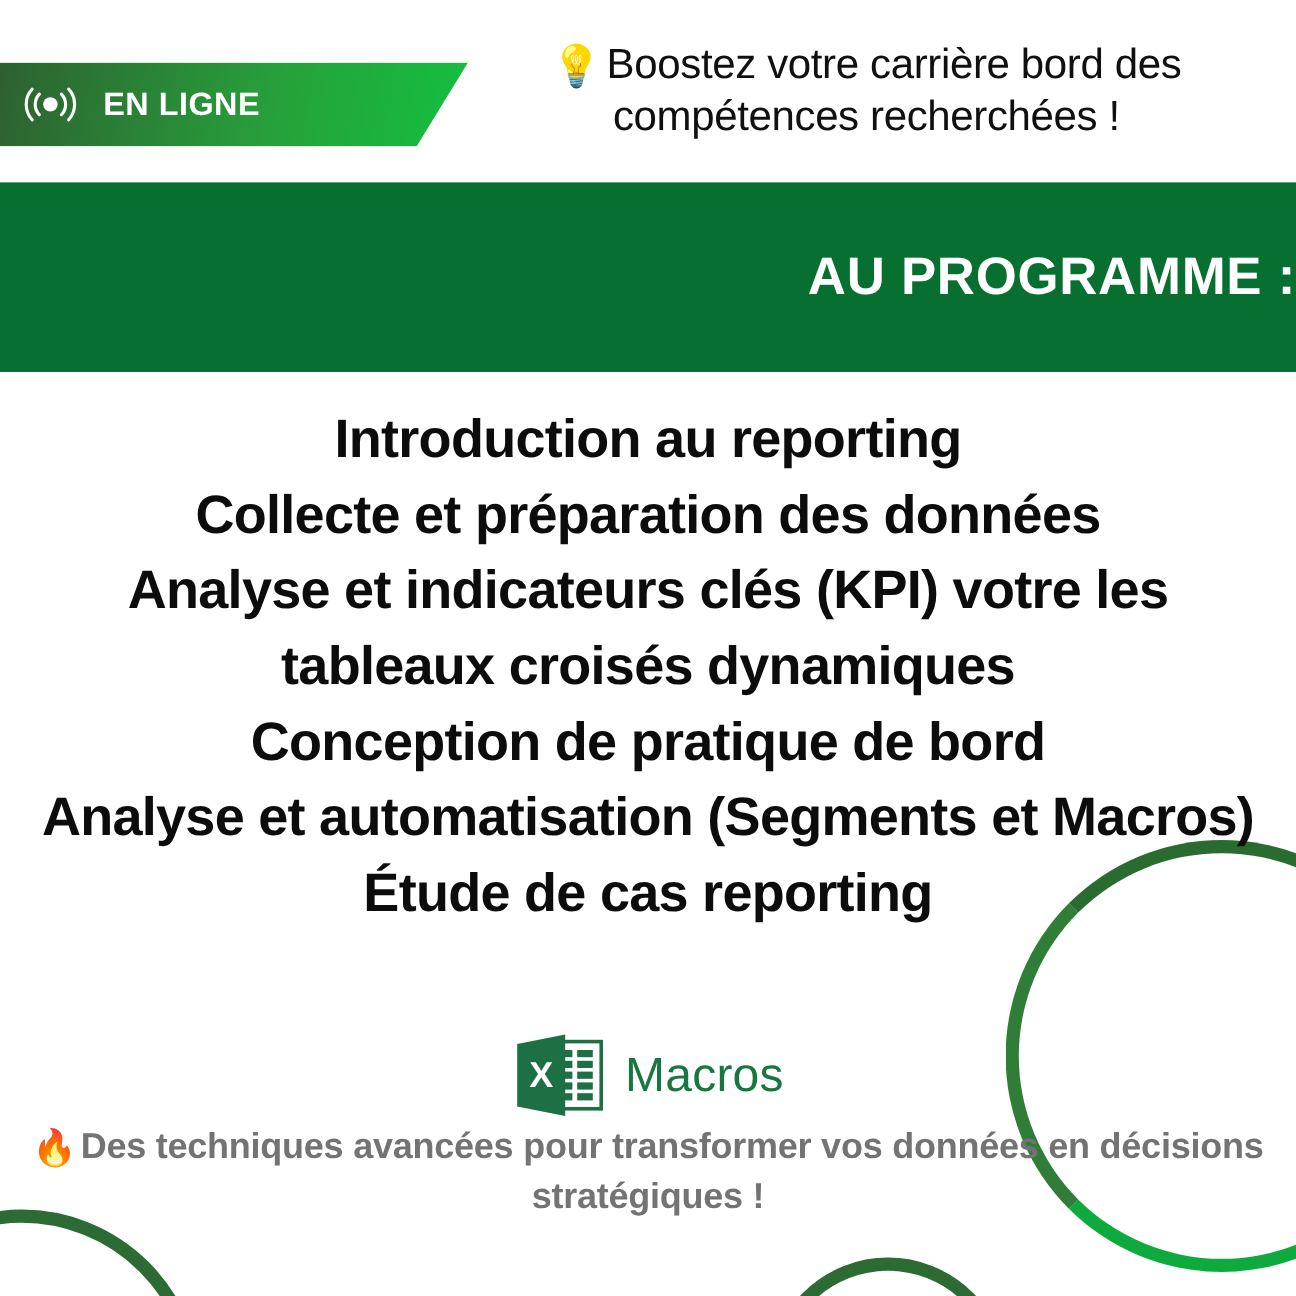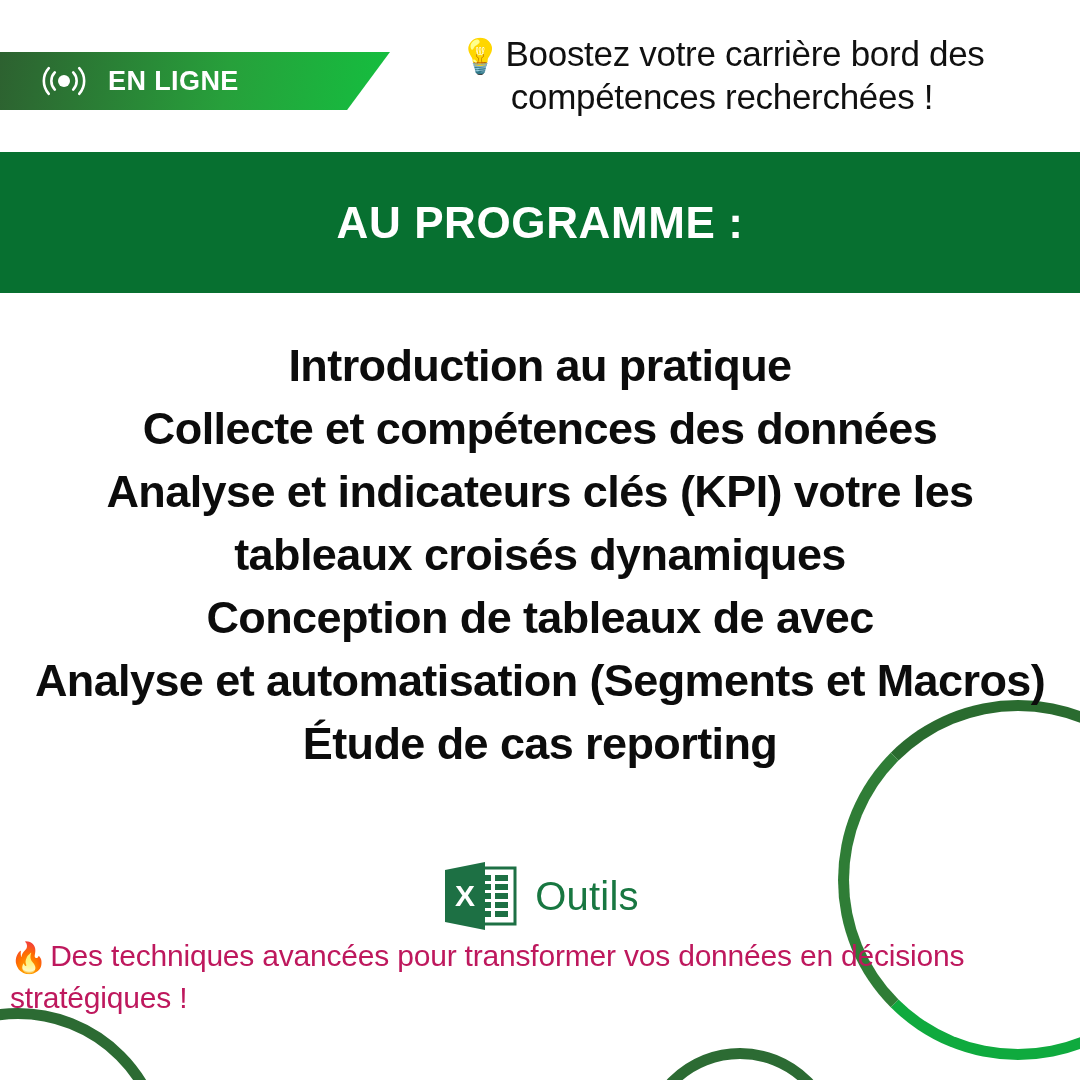--- a/index.html
+++ b/index.html
@@ -65,28 +65,28 @@
     left: 0;
     top: 0;
     width: 1080px;
     height: 152px;
   }
   .live-badge {
     position: absolute;
     left: 0;
     top: 52px;
     width: 390px;
-    height: 58px;
+    height: 70px;
     background: linear-gradient(100deg, #2d6130 0%, #27a03b 58%, #14bf3f 100%);
     -webkit-clip-path: polygon(0 0, 100% 0, 89% 100%, 0 100%);
     clip-path: polygon(0 0, 100% 0, 89% 100%, 0 100%);
     display: flex;
     align-items: center;
     gap: 22px;
-    padding-left: 42px;
+    padding-left: 20px;
     box-sizing: border-box;
   }
   .live-icon {
     width: 44px;
     height: 32px;
     position: relative;
     flex: 0 0 auto;
   }
   .live-icon svg { display: block; }
   .live-label {
@@ -113,25 +113,25 @@
     vertical-align: -2px;
     margin-right: 4px;
   }
 
   
   .program-band {
     position: absolute;
     left: 0;
     top: 152px;
     width: 1080px;
-    height: 141px;
+    height: 158px;
     background: #077030;
     display: flex;
     align-items: center;
-    justify-content: center;
+    justify-content: flex-end;
   }
   .program-band-title {
     color: #ffffff;
     font-size: 44px;
     font-weight: bold;
     letter-spacing: 0.6px;
   }
 
   
   .program-list {
@@ -172,25 +172,25 @@
     letter-spacing: 0.2px;
     font-weight: normal;
   }
 
   
   .bottom-note {
     position: absolute;
     left: 10px;
     top: 936px;
     width: 1060px;
-    text-align: left;
+    text-align: center;
     font-size: 30px;
     line-height: 40px;
-    font-weight: normal;
-    color: #be185d;
+    font-weight: bold;
+    color: #737373;
     letter-spacing: -0.2px;
   }
   .fire-emoji {
     font-size: 30px;
     vertical-align: -2px;
     margin-right: 3px;
   }
 </style>
 </head>
 <body>
@@ -220,24 +220,24 @@
       <span class="bulb-emoji">💡</span><span>Boostez votre carrière bord des compétences recherchées !</span>
     </div>
 
   </div>
 
   <div class="program-band">
     <div class="program-band-title">AU PROGRAMME :</div>
   </div>
 
   <div class="program-list">
-    <div class="program-item">Introduction au pratique</div>
-    <div class="program-item">Collecte et compétences des données</div>
+    <div class="program-item">Introduction au reporting</div>
+    <div class="program-item">Collecte et préparation des données</div>
     <div class="program-item">Analyse et indicateurs clés (KPI) votre les tableaux croisés dynamiques</div>
-    <div class="program-item">Conception de tableaux de avec</div>
+    <div class="program-item">Conception de pratique de bord</div>
     <div class="program-item">Analyse et automatisation (Segments et Macros)</div>
     <div class="program-item">Étude de cas reporting</div>
   </div>
 
   <div class="excel-logo">
     <span class="excel-mark">
       <svg viewBox="0 0 78 72" width="78" height="72" aria-hidden="true">
         <rect x="30" y="8" width="44" height="56" fill="#ffffff" stroke="#1d7044" stroke-width="3"></rect>
         <g fill="#1d7044">
           <rect x="37" y="15" width="13" height="6"></rect>
@@ -248,20 +248,20 @@
           <rect x="54" y="33" width="13" height="6"></rect>
           <rect x="37" y="42" width="13" height="6"></rect>
           <rect x="54" y="42" width="13" height="6"></rect>
           <rect x="37" y="51" width="13" height="6"></rect>
           <rect x="54" y="51" width="13" height="6"></rect>
         </g>
         <path d="M4 10 L44 2 L44 70 L4 62 Z" fill="#1d7044"></path>
         <text x="24" y="46" font-family="'Liberation Sans', sans-serif" font-size="30" font-weight="bold" fill="#ffffff" text-anchor="middle">X</text>
       </svg>
     </span>
-    <span class="excel-word">Outils</span>
+    <span class="excel-word">Macros</span>
   </div>
 
   <div class="bottom-note">
     <span class="fire-emoji">🔥</span><span>Des techniques avancées pour transformer vos données en décisions stratégiques !</span>
   </div>
 
 </div>
 
 </body></html>

